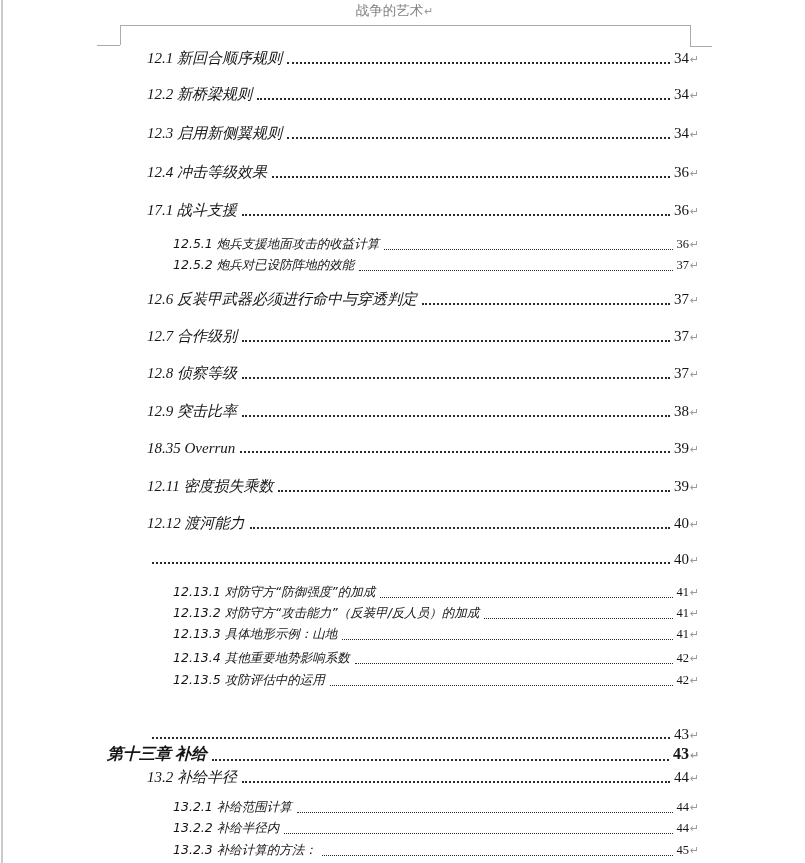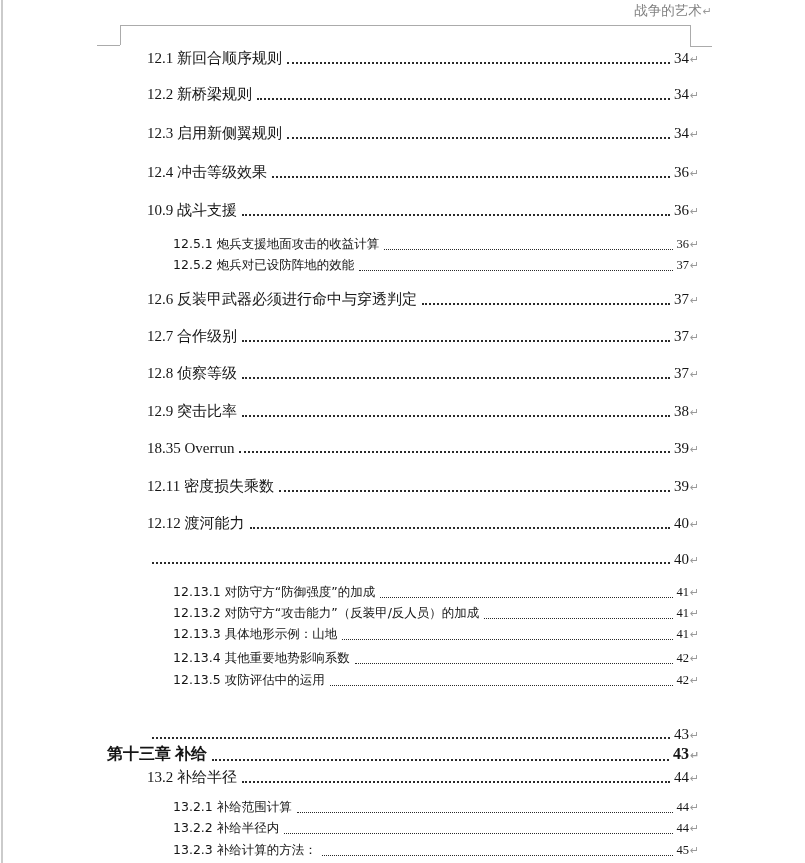--- a/index.html
+++ b/index.html
@@ -9,39 +9,39 @@
     font-family:"Liberation Serif","DejaVu Serif",serif;
     color:#151515;
   }
   
   .page-edge{
     position:absolute;left:1px;top:0;height:863px;width:0;
     border-left:2px solid #cbcbcb;
   }
   
   .hdr{
-    position:absolute;left:97px;top:2px;width:615px;height:18px;
-    text-align:right;font-size:13.5px;color:#828282;
+    position:absolute;left:87px;top:2px;width:615px;height:18px;
+    text-align:center;font-size:13.5px;color:#828282;
     font-family:"Liberation Serif","DejaVu Serif",serif;
     white-space:nowrap;
   }
   .hdr .cr{font-family:"DejaVu Sans",sans-serif;font-size:11px;color:#9a9a9a;padding-left:1px;}
   
   .bline{position:absolute;background:#ababab;}
   .b-top   {left:120px;top:25px;width:570px;height:1px;}
   .b-lv    {left:120px;top:25px;width:1px;height:20px;}
   .b-lh    {left:97px; top:45px;width:23px;height:1px;}
   .b-rv    {left:690px;top:25px;width:1px;height:21px;}
   .b-rh    {left:690px;top:46px;width:22px;height:1px;}
   
   .row{
     position:absolute;right:103px;display:flex;align-items:baseline;
     white-space:nowrap;
   }
-  .row .tt{flex:0 0 auto;}
+  .row .tt{flex:0 0 auto;font-style:italic;}
   .row .dots{
     flex:1 1 auto;align-self:flex-end;height:0;
     border-bottom:2px dotted #2a2a2a;margin:0 2px 4px 5px;
   }
   .row .pg{flex:0 0 auto;padding-left:2px;}
   .row .cr{
     flex:0 0 12px;font-family:"DejaVu Sans",sans-serif;
     font-size:11px;color:#9a9a9a;padding-left:1px;
   }
   .lv0{left:107px;font-size:16px;font-weight:bold;margin-top:48px;}
@@ -89,21 +89,21 @@
   </div>
 
 <div class="row lv1" style="top:163px">
     <span class="tt">12.4 冲击等级效果</span>
     <span class="dots"></span>
     <span class="pg">36</span>
     <span class="cr">↵</span>
   </div>
 
 <div class="row lv1" style="top:201px">
-    <span class="tt">10.9 战斗支援</span>
+    <span class="tt">17.1 战斗支援</span>
     <span class="dots"></span>
     <span class="pg">36</span>
     <span class="cr">↵</span>
   </div>
 
 <div class="row lv2" style="top:236px">
     <span class="tt">12.5.1 炮兵支援地面攻击的收益计算</span>
     <span class="dots"></span>
     <span class="pg">36</span>
     <span class="cr">↵</span>

